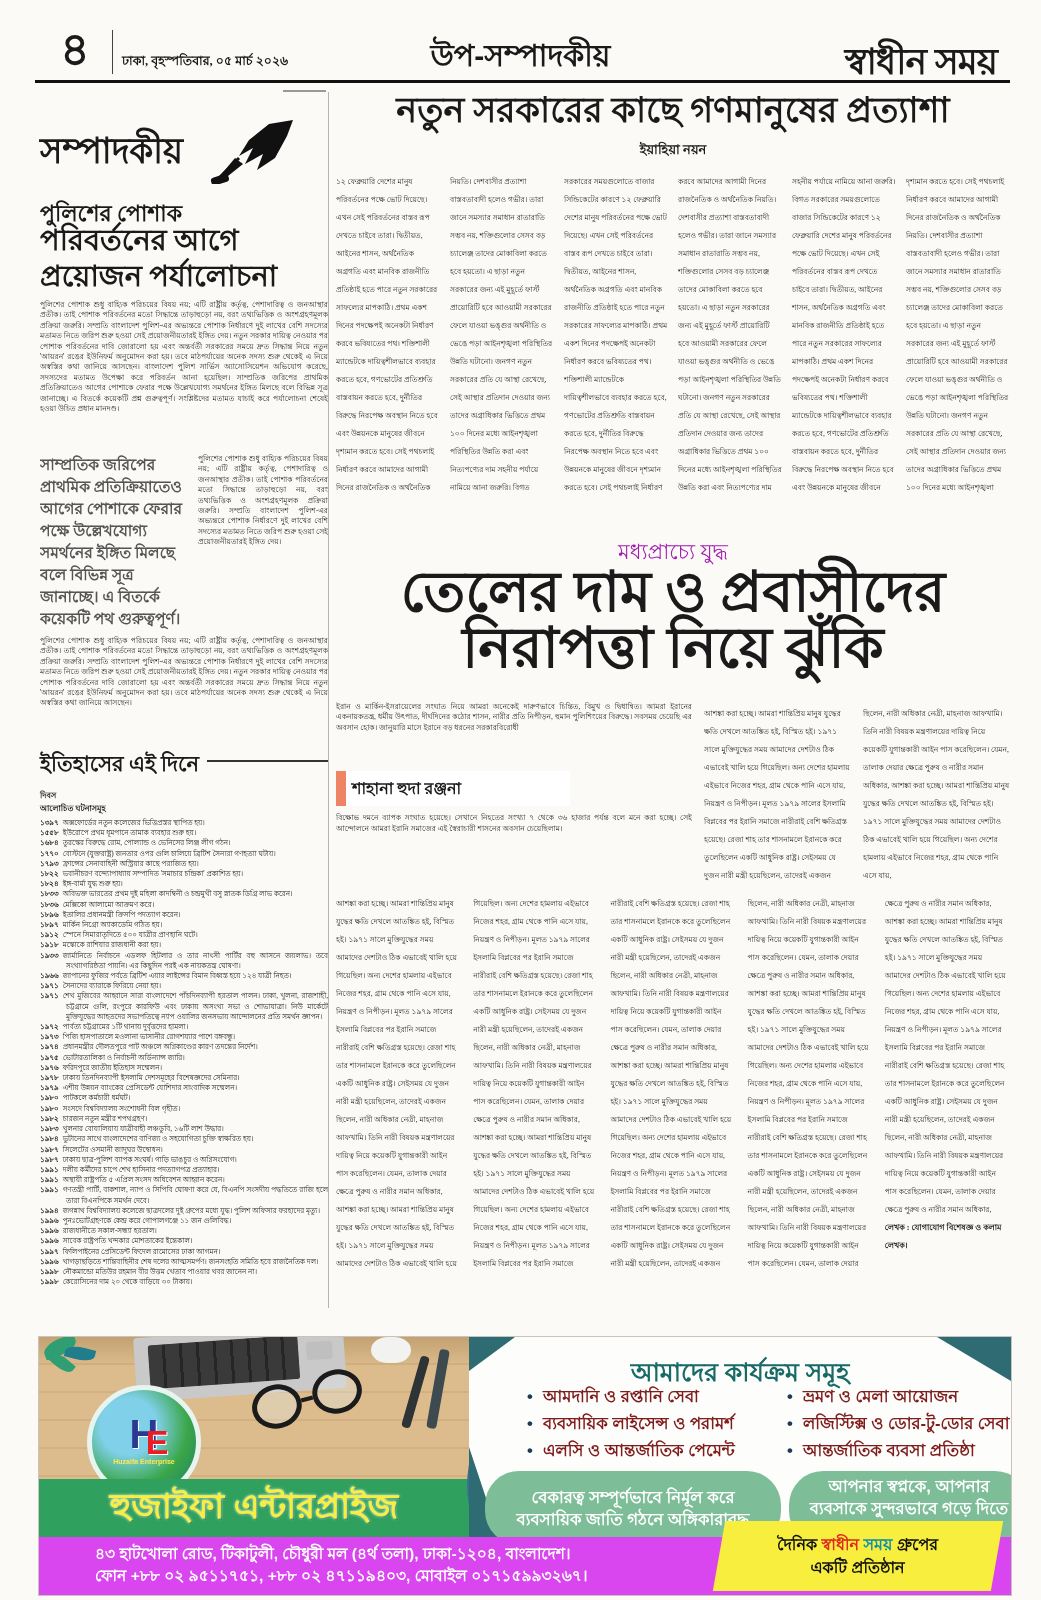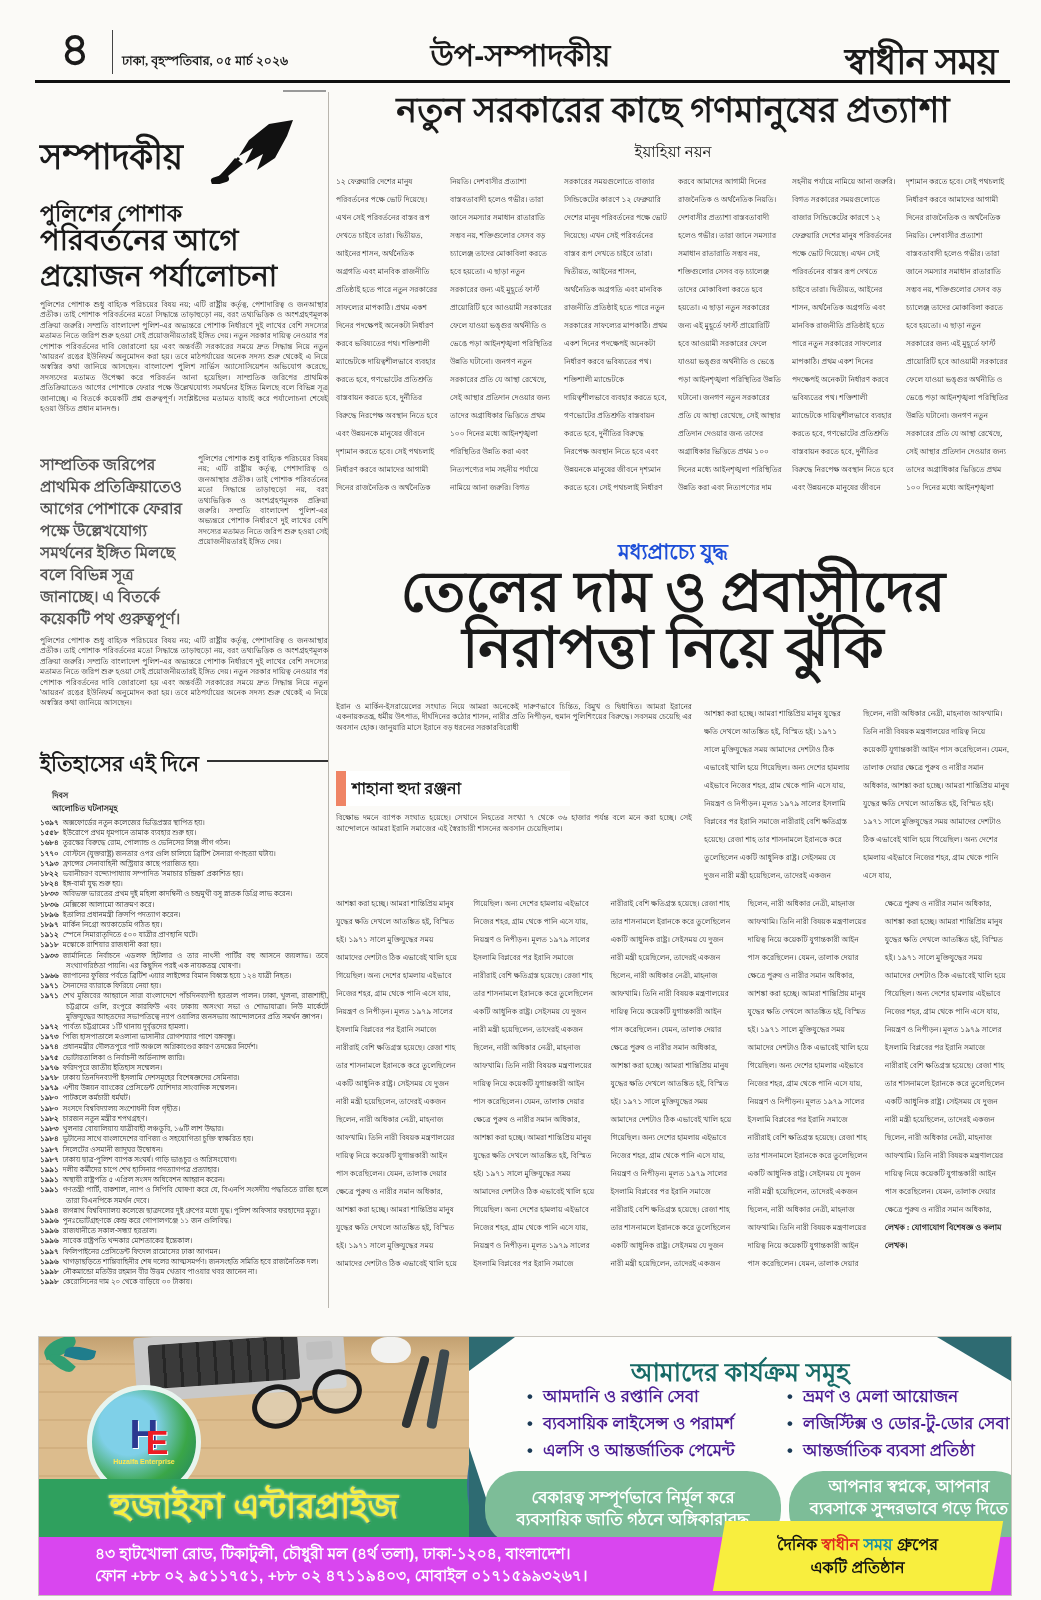--- a/index.html
+++ b/index.html
@@ -18,32 +18,32 @@
   .bt{font-size:7.5px;line-height:10.4px;text-align:justify;color:#222;overflow:hidden;word-break:break-word;}
   .credit{font-weight:bold;font-size:8px;}
   
   .ed-label{font-size:34px;font-weight:900;font-family:"Liberation Sans",sans-serif;transform:scaleY(1.05);}
   .ed-kicker{font-size:22px;font-weight:600;}
   .ed-head{font-size:29px;line-height:36px;font-weight:600;}
   .pullquote{font-size:15.5px;line-height:22px;color:#555;font-weight:600;}
   .decor-line{height:2px;background:#999;}
   
   .a1-head{font-size:35px;font-weight:700;text-align:center;line-height:1.1;}
-  .byline{font-size:15px;font-weight:400;text-align:center;}
+  .byline{font-size:13px;font-weight:700;text-align:center;}
   .cols6{columns:6;column-gap:10px;height:336px;overflow:hidden;}
   
-  .a2-kicker{font-size:21px;font-weight:700;color:#1d4ed8;text-align:center;}
+  .a2-kicker{font-size:21px;font-weight:400;color:#a21caf;text-align:center;}
   .a2-head{font-size:56px;line-height:56px;font-weight:700;text-align:center;}
   .author-box{border-left:10px solid #ef8465;padding:8px 6px;margin:7px 0;font-size:16px;font-weight:700;line-height:1.2;background:#fff;}
   .cols2{columns:2;column-gap:12px;height:182px;overflow:hidden;}
   .cols5{columns:5;column-gap:12px;height:420px;overflow:hidden;}
   
   .hist-title{font-size:21px;font-weight:800;white-space:nowrap;}
   .hist-line{flex:1;height:2px;background:#333;margin-left:8px;margin-top:12px;}
-  .hist-sub{font-size:8px;font-weight:bold;line-height:12px;margin-left:12px;}
+  .hist-sub{font-size:8px;font-weight:bold;line-height:12px;}
   .hist-list{height:472px;overflow:hidden;}
   .hist-item{font-size:7.2px;line-height:10.2px;text-align:justify;padding-left:26px;text-indent:-26px;color:#222;}
   .hy{font-weight:bold;margin-right:4px;}
   
   .ad{border:1px solid #c8c4bc;overflow:hidden;background:#fdfdfb;}
   .ad-photo{background:
       repeating-linear-gradient(180deg,#dcbc8d 0 26px,#d2b080 26px 28px);
   }
   .plank-shadow{background:linear-gradient(180deg,rgba(120,80,30,.25),rgba(0,0,0,0));}
   .laptop-base{background:#c9c9c9;border-radius:4px;}
@@ -59,21 +59,21 @@
   .he-circle{border-radius:50%;background:radial-gradient(circle at 35% 35%,#7fd0e8 0 30%,#3aa648 62%,#1c7c6e 100%);border:5px solid #e8f4ef;display:flex;flex-direction:column;align-items:center;justify-content:center;}
   .he-h{color:#2b3990;font:900 40px "Liberation Sans",sans-serif;line-height:.8;text-shadow:1px 1px 0 #fff;}
   .he-e{color:#ed1c24;font:900 34px "Liberation Sans",sans-serif;line-height:.6;margin-left:26px;margin-top:-18px;text-shadow:1px 1px 0 #fff;}
   .he-sub{color:#ffe84d;font:700 7px "Liberation Sans",sans-serif;margin-top:6px;text-align:center;line-height:1.1;}
   .ad-band-green{background:#2fa05e;display:flex;align-items:center;justify-content:center;}
   .ad-company{color:#f7ef3f;font:800 34px "Liberation Sans",sans-serif;text-shadow:0 0 3px #ffffff,1px 1px 0 #1c6b3e;}
   .ad-band-sage{background:#d946ef;color:#fff;}
   .ad-addr{font:700 15.5px "Liberation Sans",sans-serif;line-height:22px;}
   .ad-right-title{color:#176a66;font:800 25px "Liberation Sans",sans-serif;text-align:center;}
   .ad-ul{list-style:none;margin:0;padding:0;}
-  .ad-ul li{font:700 16.5px "Liberation Sans",sans-serif;color:#4c1d95;line-height:27px;padding-left:16px;position:relative;}
+  .ad-ul li{font:700 16.5px "Liberation Sans",sans-serif;color:#7f1d1d;line-height:27px;padding-left:16px;position:relative;}
   .ad-ul li::before{content:"•";position:absolute;left:0;color:#1b3a55;}
   .pill{background:#7dbd98;border-radius:34px;color:#fff;font:700 16.5px "Liberation Sans",sans-serif;display:flex;align-items:center;justify-content:center;text-align:center;padding:6px 14px;line-height:1.35;}
   .corner{background:#2e6b72;}
   .yellow-box{background:#f8ee3e;transform:skewX(-10deg);display:flex;align-items:center;justify-content:center;}
   .yellow-inner{transform:skewX(10deg);font:800 16px "Liberation Sans",sans-serif;text-align:center;line-height:1.45;color:#111;}
   .brand-red{color:#e02a1f;}
   .brand-teal{color:#1390a8;}
 </style>
 </head>
 <body>
@@ -83,21 +83,21 @@
   <div class="abs" style="left:60px;top:26px;"><span class="pageno">৪</span></div>
   <div class="abs hdr-div" style="left:112px;top:30px;height:44px;"></div>
   <div class="abs hdr-date" style="left:122px;top:52px;">ঢাকা, বৃহস্পতিবার, ০৫ মার্চ ২০২৬</div>
   <div class="abs hdr-section" style="left:0;top:32px;width:1041px;text-align:center;">উপ-সম্পাদকীয়</div>
   <div class="abs masthead" style="right:44px;top:34px;">স্বাধীন সময়</div>
   <div class="abs hdr-rule" style="left:35px;top:80px;width:975px;"></div>
 
   <div class="abs vrule" style="left:328px;top:92px;height:1216px;"></div>
 
   <div class="abs decor-line" style="left:283px;top:90px;width:43px;"></div>
-  <div class="abs" style="left:40px;top:118px;display:flex;align-items:flex-end;gap:20px;">
+  <div class="abs" style="left:40px;top:118px;display:flex;align-items:center;gap:20px;">
     <span class="ed-label">সম্পাদকীয়</span>
     <span style="margin-left:6px;">
       <svg width="86" height="66" viewBox="0 0 86 66">
         <polygon points="84,2 60,6 40,22 30,38 44,30 36,46 54,36 48,52 66,40 78,18" fill="#111"></polygon>
         <polygon points="6,64 26,40 34,46 14,62" fill="#111"></polygon>
         <rect x="2" y="58" width="18" height="8" rx="3" fill="#111" transform="rotate(-18 10 62)"></rect>
         <line x1="30" y1="40" x2="10" y2="60" stroke="#111" stroke-width="3"></line>
       </svg>
     </span>
   </div>

